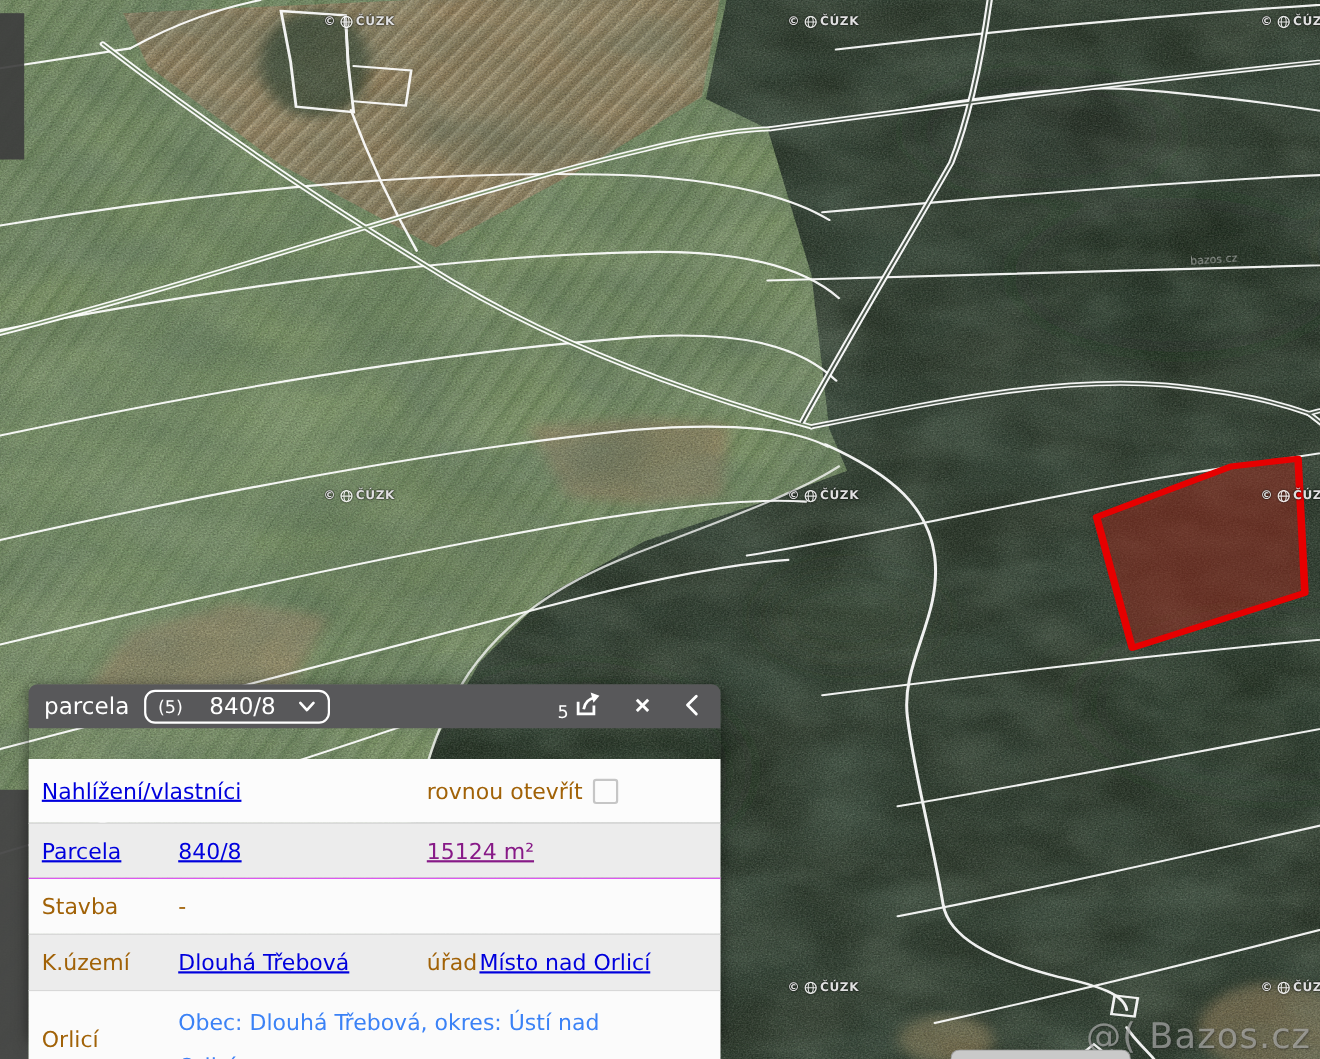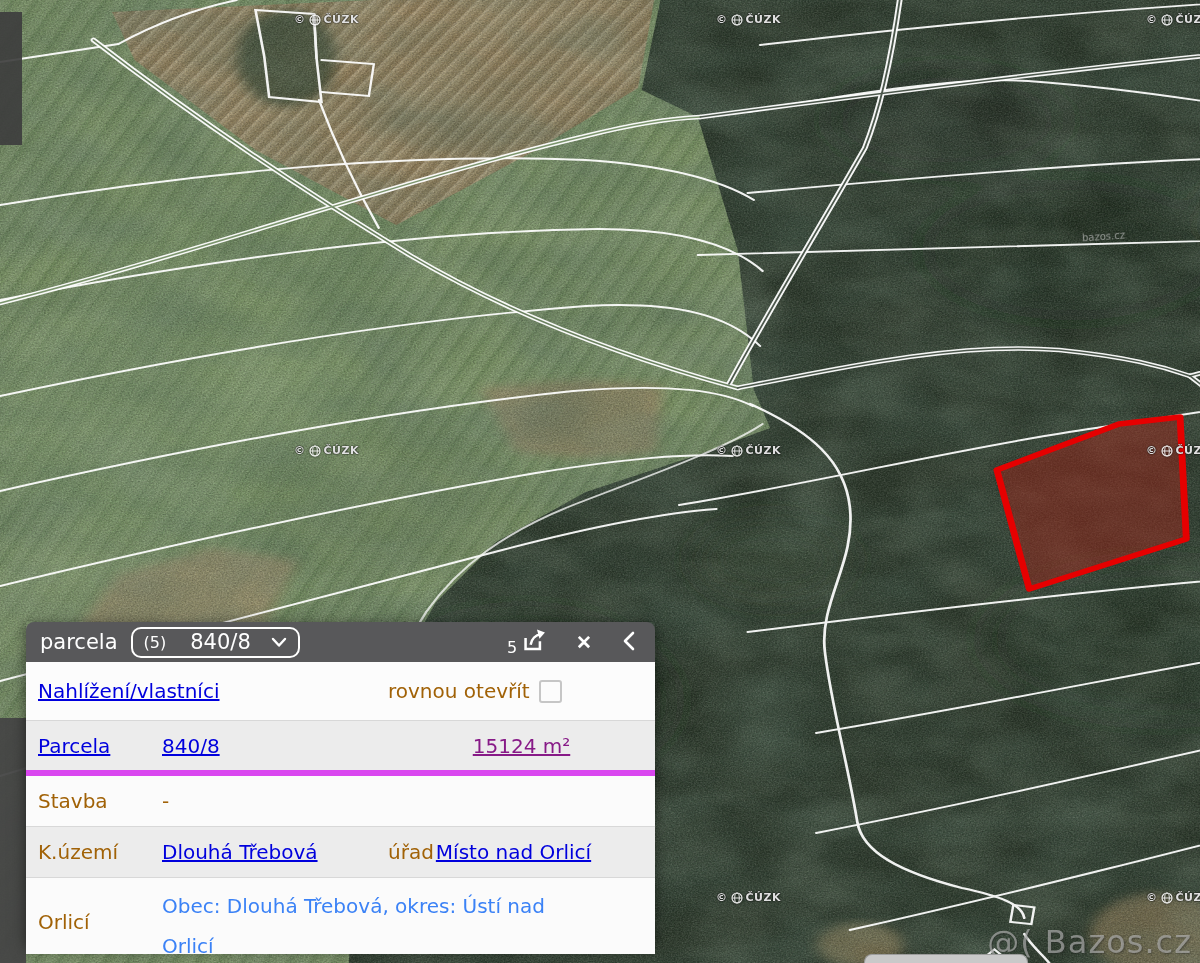--- a/index.html
+++ b/index.html
@@ -41,29 +41,29 @@
   .sel-value{font-size:21px;margin-left:24px;}
   .sel-chev{margin-left:20px;display:flex;}
   .hdr-spacer{flex:1;}
   .share-count{font-size:16px;margin:10px 3px 0 0;}
   .icon-btn{display:flex;align-items:center;background:none;border:none;padding:0;cursor:pointer;color:#fff;}
   .close-btn{font-size:19px;font-weight:bold;margin:0 30px 0 28px;}
   .collapse-btn{margin-right:6px;}
 
   .row{display:grid;grid-template-columns:124px 226px 1fr;align-items:center;
        padding-left:12px;}
-  .r1{height:58px;background:#fcfcfc;}
+  .r1{height:58px;background:#fcfcfc;margin-top:28px;}
   .r2{height:49px;background:#ececec;border-top:1px solid #d8d8d8;}
-  .r3{height:50px;background:#fbfbfb;border-top:6px solid #d946ef;}
+  .r3{height:50px;background:#fbfbfb;border-top:1px solid #d946ef;}
   .r4{height:50px;background:#ececec;border-top:1px solid #d8d8d8;}
   .r5{height:76px;background:#fbfbfb;border-top:1px solid #d8d8d8;}
   .span2{grid-column:1/3;}
   .lbl{color:#a16207;}
   a.lnk{color:#0000dd;text-decoration:underline;cursor:pointer;}
-  a.visited{color:#871a87;text-align:center;}
+  a.visited{color:#871a87;}
   .open-cell{display:flex;align-items:center;gap:9px;}
   .checkbox{width:19px;height:19px;border:2px solid #c6c6c6;border-radius:3px;
             background:#fcfcfc;display:inline-block;cursor:pointer;}
   .urad-cell{display:flex;align-items:baseline;gap:2px;}
   .place-val{grid-column:2/4;max-width:412px;line-height:40px;align-self:start;
              padding-top:8px;color:#3b82f6;}
 </style>
 </head>
 <body>
 

